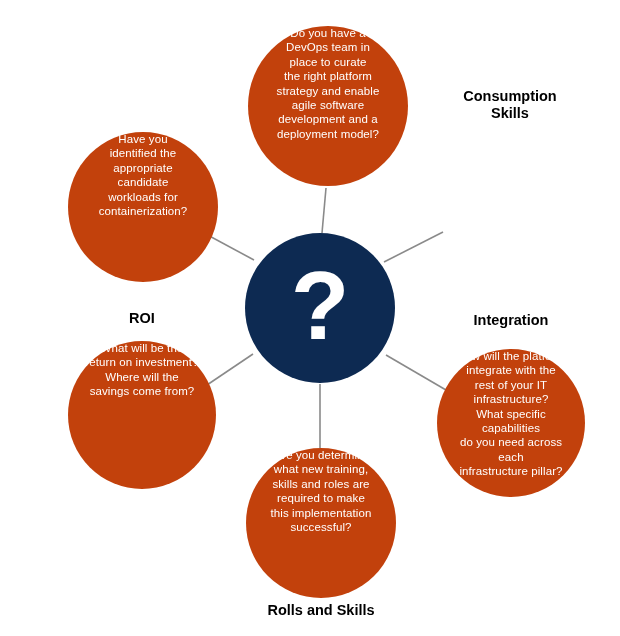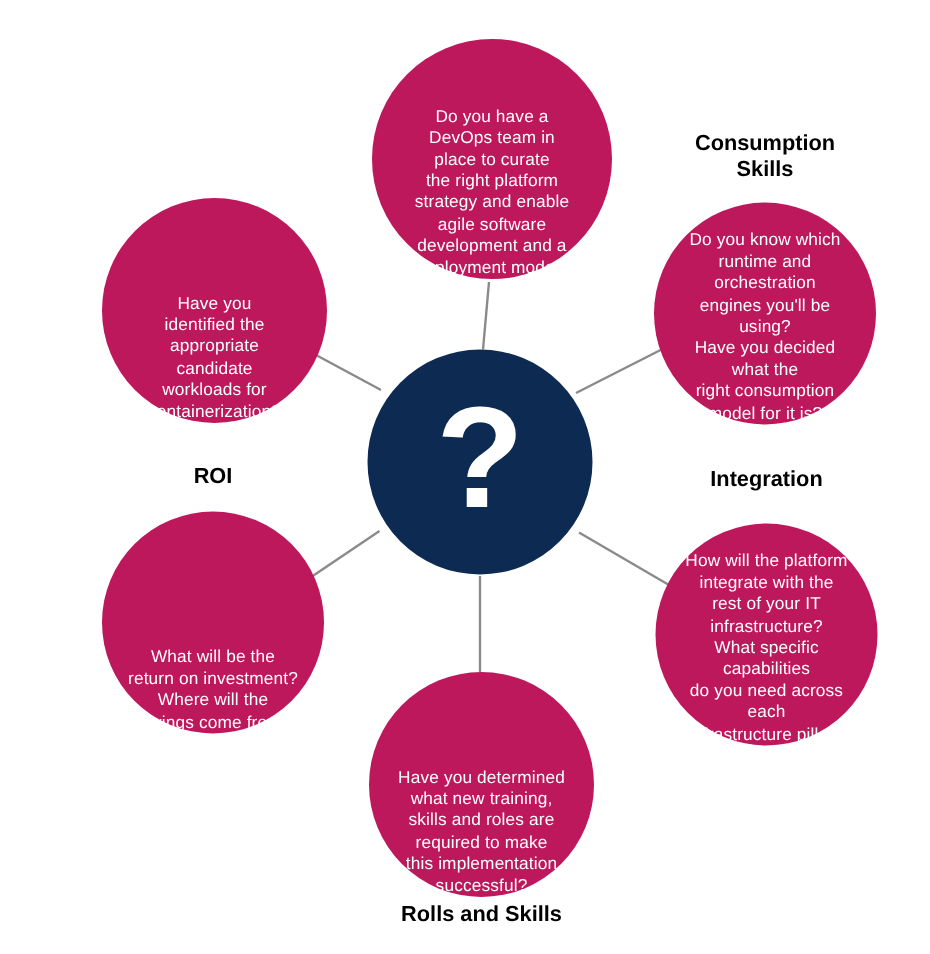--- a/index.html
+++ b/index.html
@@ -22,23 +22,23 @@
     position: absolute;
     left: 0;
     top: 0;
     width: 620px;
     height: 636px;
     pointer-events: none;
   }
   .bubble {
     position: absolute;
     border-radius: 50%;
-    background: #be185d;
+    background: #c2410c;
     display: flex;
-    align-items: flex-end;
+    align-items: flex-start;
     justify-content: center;
     box-sizing: border-box;
   }
   .bubble-text {
     color: #ffffff;
     font-size: 11.5px;
     line-height: 14.4px;
     text-align: center;
     white-space: pre-line;
     padding: 0 10px;
@@ -114,30 +114,20 @@
 place to curate
 the right platform
 strategy and enable
 agile software
 development and a
 deployment model?</div>
   </div>
 
   <div class="node-label" id="label-consumption">Consumption
 Skills</div>
-  <div class="bubble" id="bubble-consumption">
-    <div class="bubble-text">Do you know which
-runtime and orchestration
-engines you'll be
-using?
-Have you decided
-what the
-right consumption
-model for it is?</div>
-  </div>
 
   <div class="node-label" id="label-integration">Integration</div>
   <div class="bubble" id="bubble-rolls">
     <div class="bubble-text">Have you determined
 what new training,
 skills and roles are
 required to make
 this implementation
 successful?</div>
   </div>

